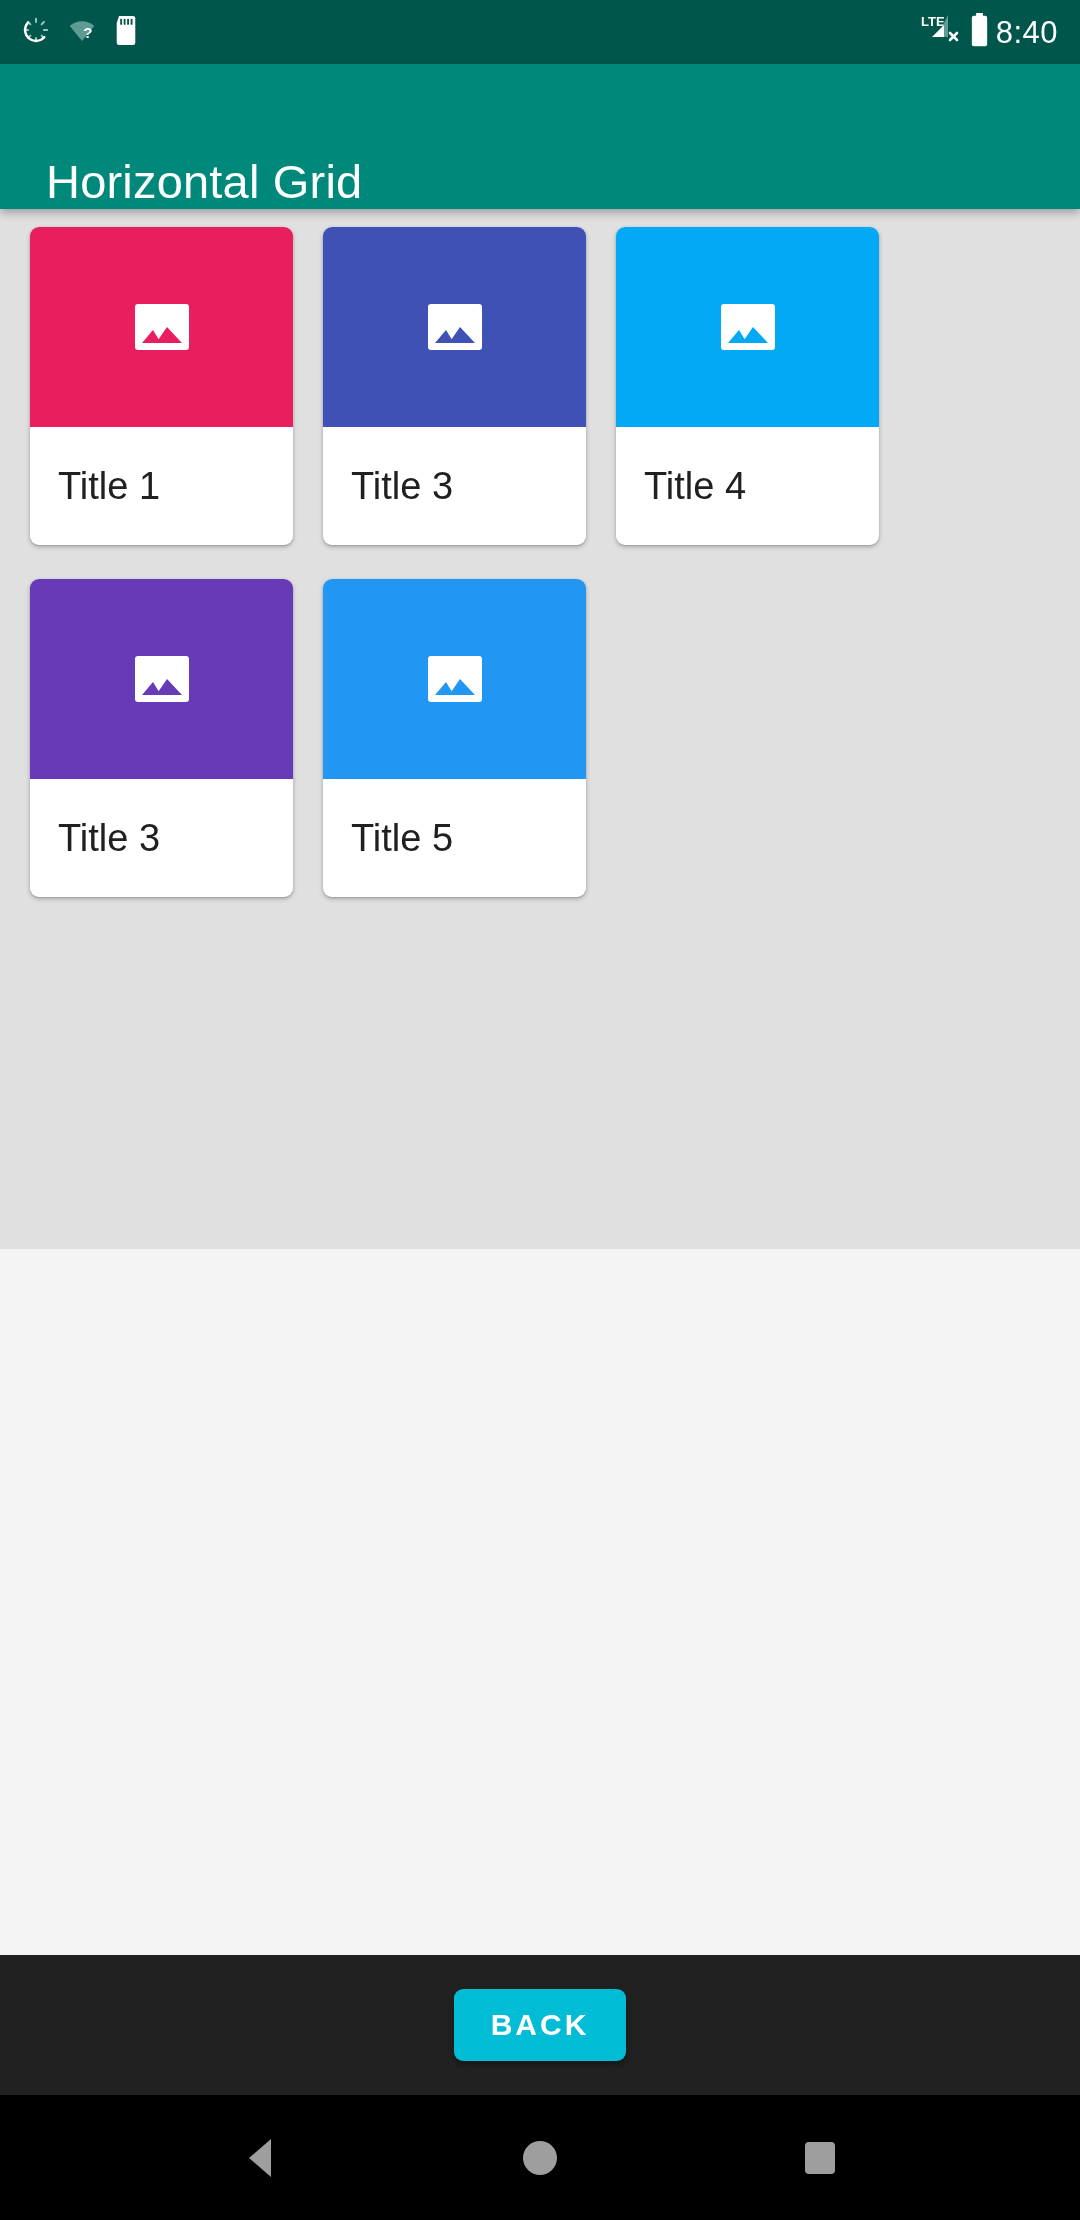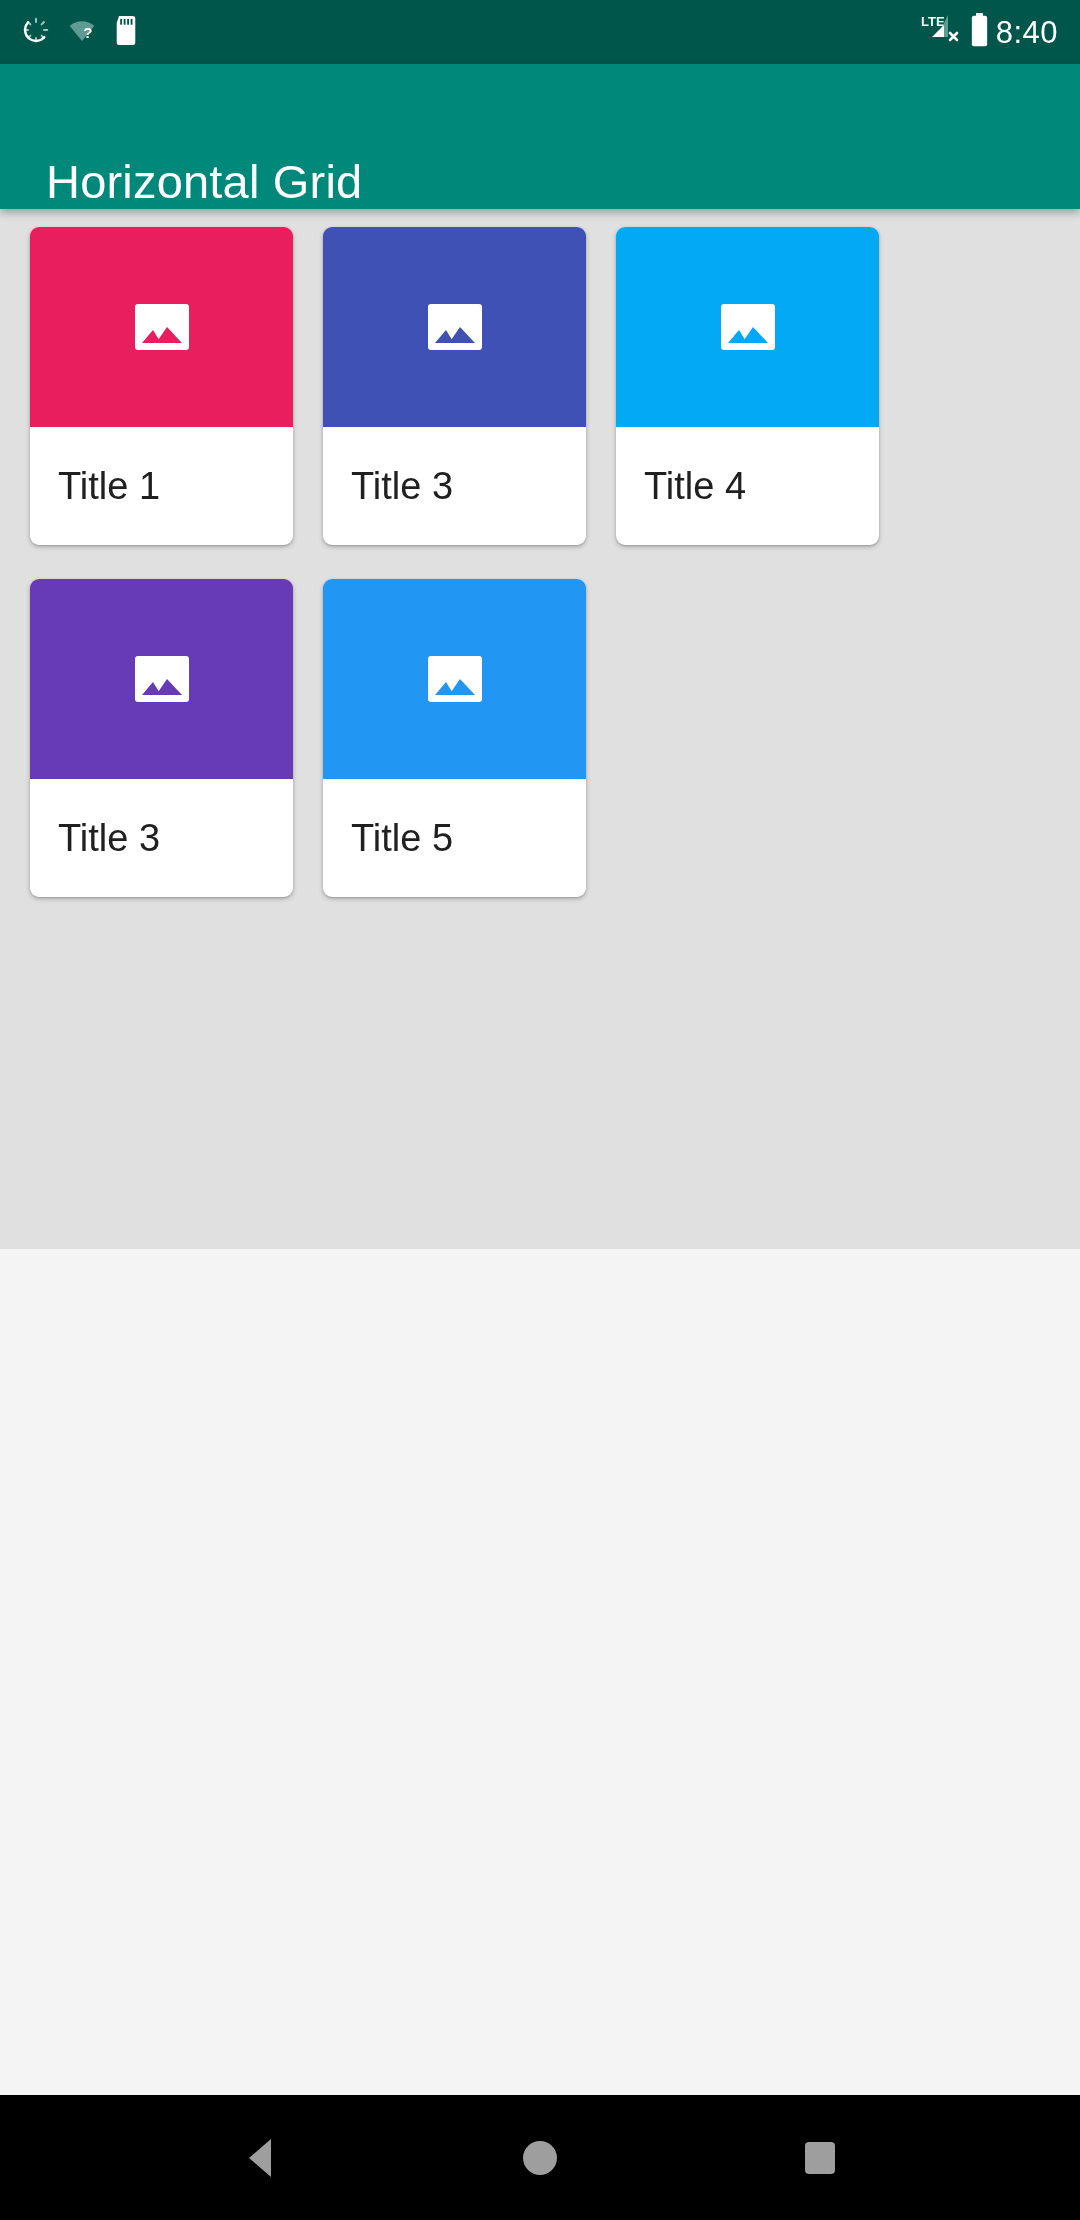--- a/index.html
+++ b/index.html
@@ -245,20 +245,23 @@
               </svg>
             </div>
           </div>
           <div class="card-label">Title 4</div>
         </div>
       </div>
   </div>
 
   <div class="content-filler"></div>
 
+  <div class="footer-bar">
+    <button class="back-button">BACK</button>
+  </div>
 
   <div class="nav-bar">
     <div class="nav-btn">
       <span class="nav-back"></span>
     </div>
     <div class="nav-btn">
       <span class="nav-home"></span>
     </div>
     <div class="nav-btn">
       <span class="nav-recents"></span>

